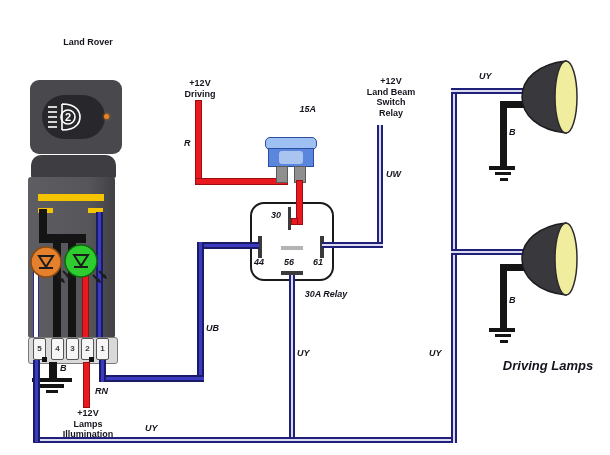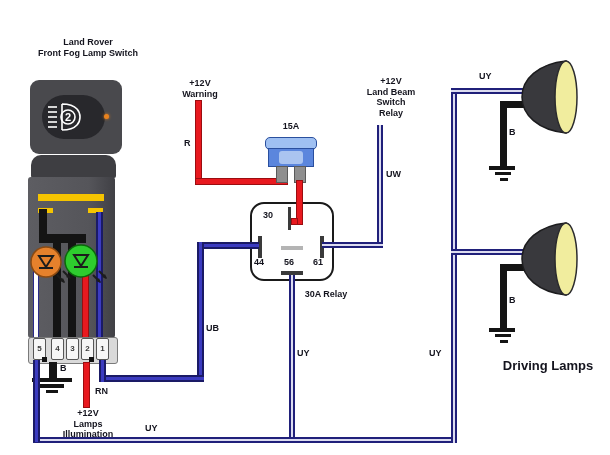--- a/index.html
+++ b/index.html
@@ -1,18 +1,18 @@
 <!DOCTYPE html>
 <html><head>
 <meta charset="utf-8">
 <style>
   html,body{margin:0;padding:0;background:#fff;}
   #canvas{position:relative;width:610px;height:455px;background:#fff;overflow:hidden;
           font-family:"Liberation Sans",sans-serif;margin-top:22px;}
-  .lbl{position:absolute;font-size:9px;font-weight:bold;color:#14141e;white-space:nowrap;}
+  .lbl{position:absolute;font-size:9px;font-weight:bold;color:#14141e;white-space:nowrap;font-style:italic;}
   .lblc{position:absolute;font-size:9px;font-weight:bold;color:#14141e;text-align:center;line-height:10.5px;}
   .big{font-size:13px;}
   
   .rw{position:absolute;background:#e8191f;border:1px solid #9b0d10;box-sizing:border-box;}
   .bw{position:absolute;background:#141414;}
   .ubh{position:absolute;height:7px;background:linear-gradient(180deg,#1a1a66 0 2px,#3b3bc0 2px 5px,#1a1a66 5px 7px);}
   .ubv{position:absolute;width:7px;background:linear-gradient(90deg,#1a1a66 0 2px,#3b3bc0 2px 5px,#1a1a66 5px 7px);}
   .tbh{position:absolute;height:6px;background:linear-gradient(180deg,#20207a 0 2px,#dcdcf0 2px 4px,#20207a 4px 6px);}
   .tbv{position:absolute;width:6px;background:linear-gradient(90deg,#20207a 0 2px,#dcdcf0 2px 4px,#20207a 4px 6px);}
   .ww{position:absolute;background:#fff;border:1px solid #2a2a8a;box-sizing:border-box;}
@@ -36,21 +36,20 @@
   .fuseleg{position:absolute;top:144px;width:12px;height:17px;background:#8f8f8f;border:1px solid #5a5a5a;box-sizing:border-box;}
   svg{position:absolute;}
 </style>
 </head>
 <body>
 
 <div id="canvas">
 
   <div class="lblc" style="left:8px;top:15px;width:160px;">
     <div>Land Rover</div>
-    <div>Front Fog Lamp Switch</div>
   </div>
 
   <div class="rocker">
     <div class="rocker-oval">
       <svg width="36" height="32" style="left:5px;top:6px;" viewBox="0 0 36 32">
         <g stroke="#fff" stroke-width="1.6" fill="none">
           <line x1="1" y1="6" x2="10" y2="6"></line>
             <line x1="1" y1="11" x2="10" y2="11"></line>
           <line x1="1" y1="16" x2="10" y2="16"></line>
             <line x1="1" y1="21" x2="10" y2="21"></line>
@@ -115,42 +114,42 @@
   <div class="rw" style="left:83px;top:340px;width:7px;height:46px;"></div>
   <div class="lbl" style="left:95px;top:364px;">RN</div>
   <div class="lblc" style="left:48px;top:386px;width:80px;">
     <div>+12V</div>
     <div>Lamps</div>
     <div>Illumination</div>
   </div>
 
   <div class="lblc" style="left:170px;top:56px;width:60px;">
     <div>+12V</div>
-    <div>Warning</div>
+    <div>Driving</div>
   </div>
   <div class="rw" style="left:195px;top:78px;width:7px;height:85px;"></div>
   <div class="rw" style="left:195px;top:156px;width:93px;height:7px;"></div>
   <div class="lbl" style="left:184px;top:116px;">R</div>
-  <div class="lbl" style="left:266px;top:99px;width:50px;text-align:center;">15A</div>
+  <div class="lbl" style="left:266px;top:82px;width:50px;text-align:right;">15A</div>
   <div class="fusecap"></div>
   <div class="fusebody"></div>
   <div class="fuseinner"></div>
   <div class="fuseleg" style="left:276px;"></div>
   <div class="fuseleg" style="left:294px;"></div>
 
   <div class="relay"></div>
   <div class="rw" style="left:296px;top:158px;width:7px;height:45px;"></div>
   <div class="rw" style="left:291px;top:196px;width:7px;height:7px;"></div>
 
   <div class="tbar" style="left:288px;top:185px;width:3px;height:23px;"></div>
   <div class="tbar" style="left:258px;top:214px;width:4px;height:22px;"></div>
   <div class="tbar" style="left:320px;top:214px;width:4px;height:22px;"></div>
   <div class="tbar" style="left:281px;top:249px;width:22px;height:4px;"></div>
   <div class="tbar" style="left:281px;top:224px;width:22px;height:4px;background:#b4b4b4;"></div>
-  <div class="lbl" style="left:263px;top:188px;">30</div>
+  <div class="lbl" style="left:271px;top:188px;">30</div>
   <div class="lbl" style="left:254px;top:235px;">44</div>
   <div class="lbl" style="left:284px;top:235px;">56</div>
   <div class="lbl" style="left:313px;top:235px;">61</div>
   <div class="lbl" style="left:296px;top:267px;width:60px;text-align:center;">30A Relay</div>
 
   <div class="ubh" style="left:197px;top:220px;width:62px;"></div>
   <div class="ubv" style="left:197px;top:220px;height:140px;"></div>
   <div class="ubh" style="left:99px;top:353px;width:105px;"></div>
   <div class="ubv" style="left:99px;top:338px;height:22px;"></div>
   <div class="lbl" style="left:206px;top:301px;">UB</div>

